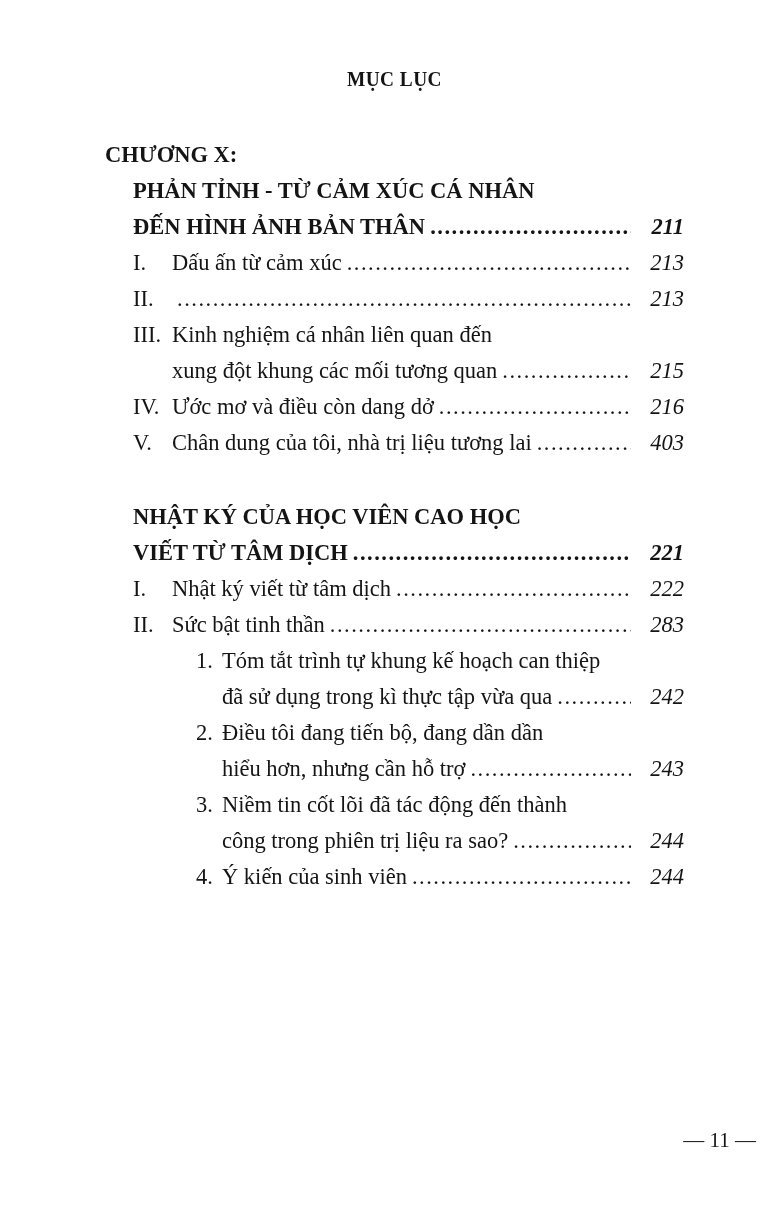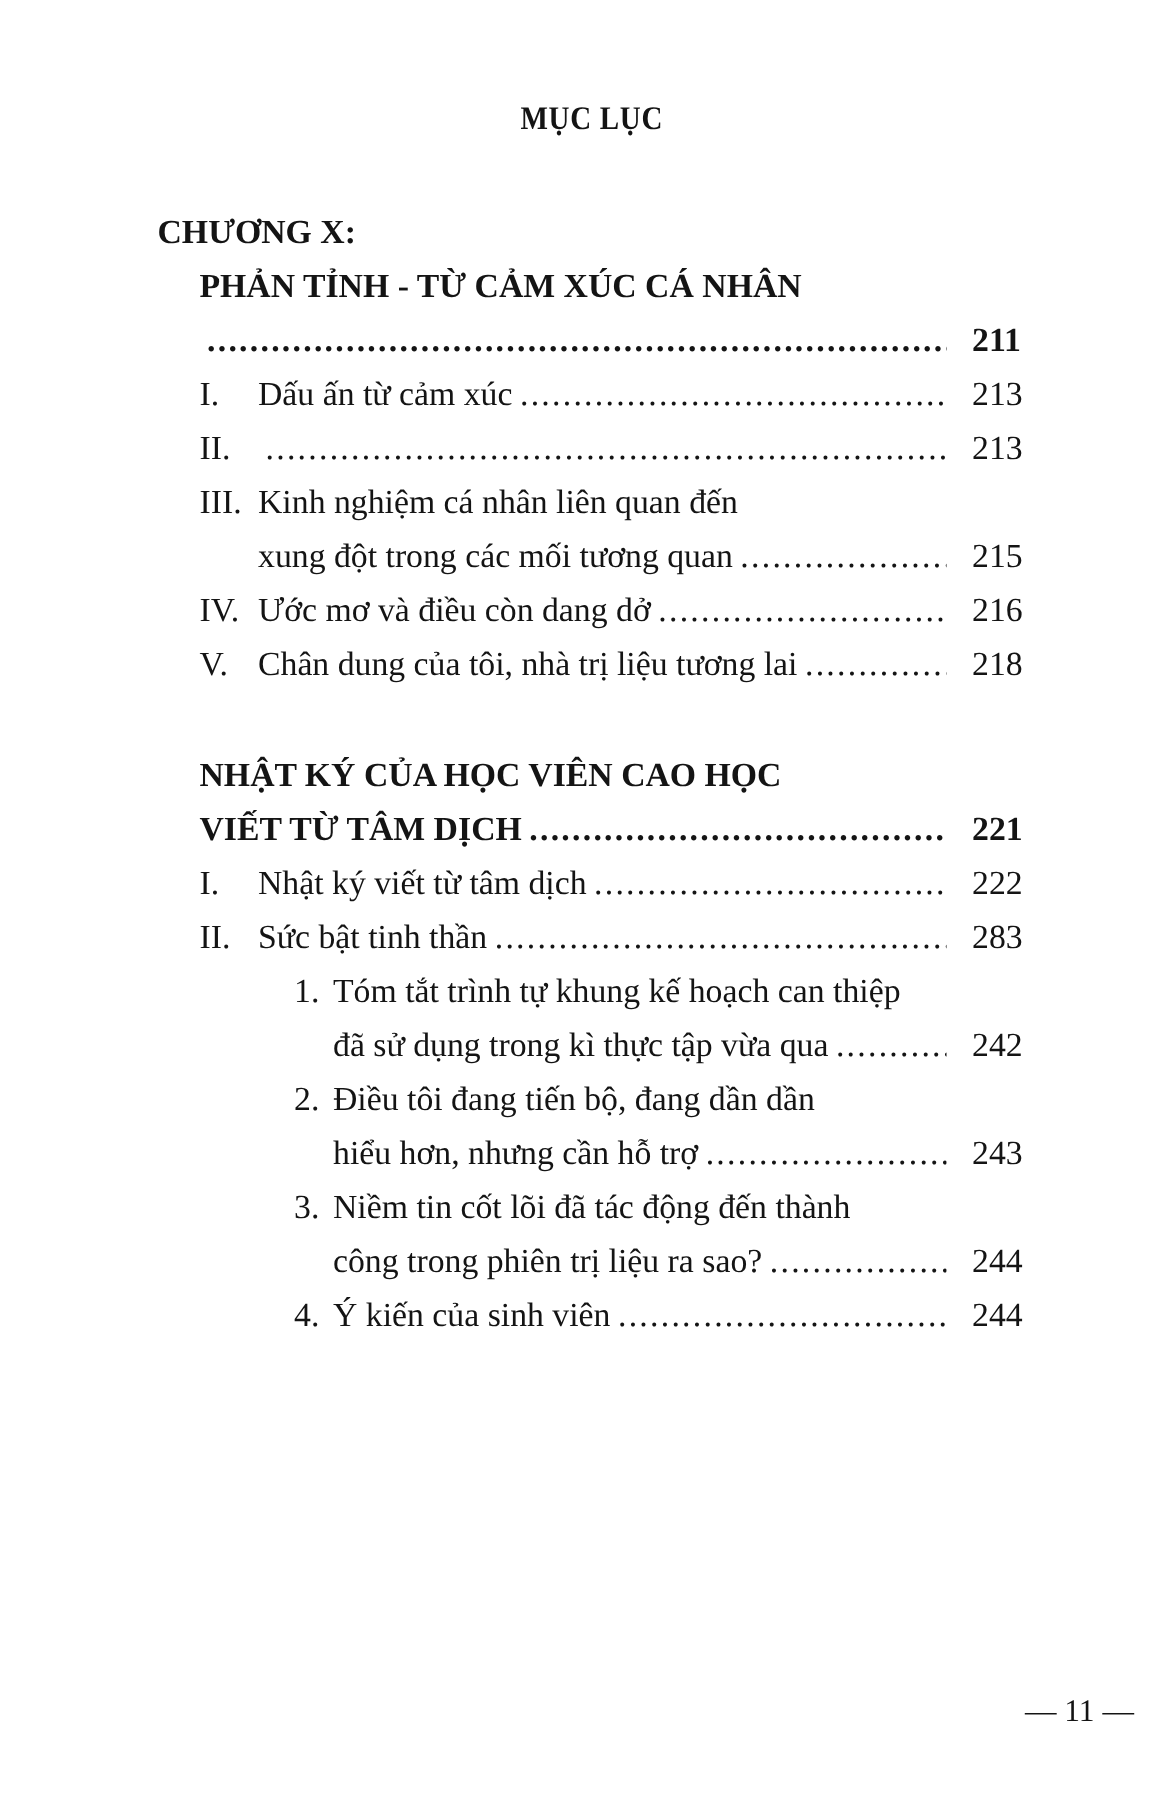--- a/index.html
+++ b/index.html
@@ -53,21 +53,22 @@
     margin-left: 5px;
   }
   .leader::after {
     content: "........................................................................................................................";
     letter-spacing: 1.5px;
   }
   .page-num {
     flex: 0 0 auto;
     margin-left: 17px;
     min-width: 36px;
-    text-align: left;
+    text-align: right;
+    font-style: italic;
   }
   .cont { padding-left: 39px; }
   .sub { margin-left: 63px; }
   .sub .num { flex: 0 0 26px; }
   .sub .cont { padding-left: 26px; }
   .doc-footer {
     position: absolute;
     left: 0;
     right: 12px;
     bottom: 58px;
@@ -83,20 +84,21 @@
   <div class="doc-header">MỤC LỤC</div>
 
   <section class="chapter">
     <div class="chapter-heading">CHƯƠNG X:</div>
 
     <div class="title-block">
       <div class="row">
         <span class="label">PHẢN TỈNH - TỪ CẢM XÚC CÁ NHÂN</span>
       </div>
       <div class="row">
+        <span class="label">ĐẾN HÌNH ẢNH BẢN THÂN</span>
         <span class="leader"></span>
         <span class="page-num">211</span>
       </div>
     </div>
 
     <div class="entries">
       <div class="row">
         <span class="num">I.</span>
         <span class="label">Dấu ấn từ cảm xúc</span>
         <span class="leader"></span>
@@ -108,38 +110,38 @@
         <span class="leader"></span>
         <span class="page-num">213</span>
       </div>
 
       <div class="entry-group">
         <div class="row">
           <span class="num">III.</span>
           <span class="label">Kinh nghiệm cá nhân liên quan đến</span>
         </div>
         <div class="row cont">
-          <span class="label">xung đột trong các mối tương quan</span>
+          <span class="label">xung đột khung các mối tương quan</span>
           <span class="leader"></span>
           <span class="page-num">215</span>
         </div>
       </div>
 
       <div class="row">
         <span class="num">IV.</span>
         <span class="label">Ước mơ và điều còn dang dở</span>
         <span class="leader"></span>
         <span class="page-num">216</span>
       </div>
 
       <div class="row">
         <span class="num">V.</span>
         <span class="label">Chân dung của tôi, nhà trị liệu tương lai</span>
         <span class="leader"></span>
-        <span class="page-num">218</span>
+        <span class="page-num">403</span>
       </div>
     </div>
   </section>
 
   <section class="chapter">
 
     <div class="title-block">
       <div class="row">
         <span class="label">NHẬT KÝ CỦA HỌC VIÊN CAO HỌC</span>
       </div>

